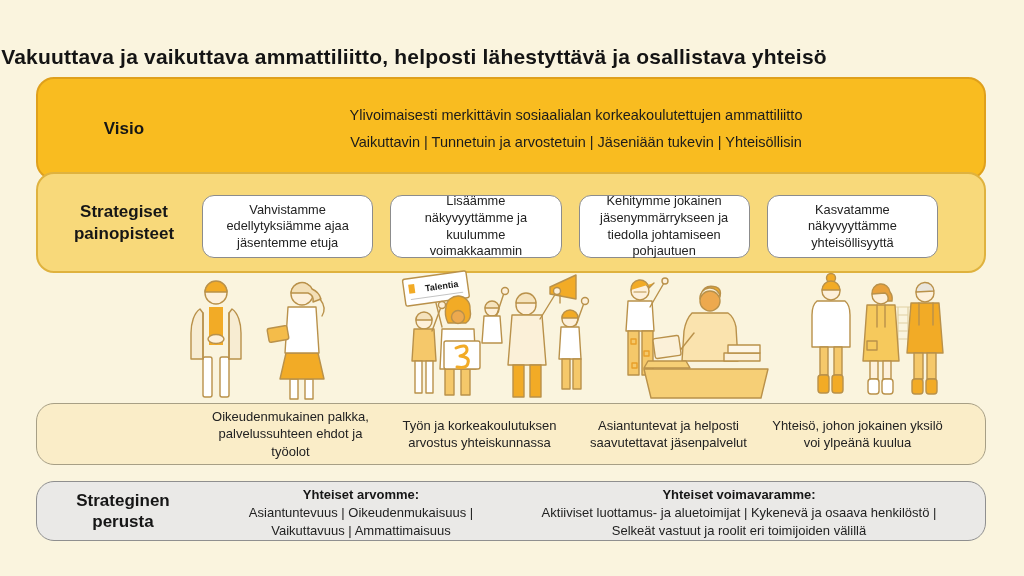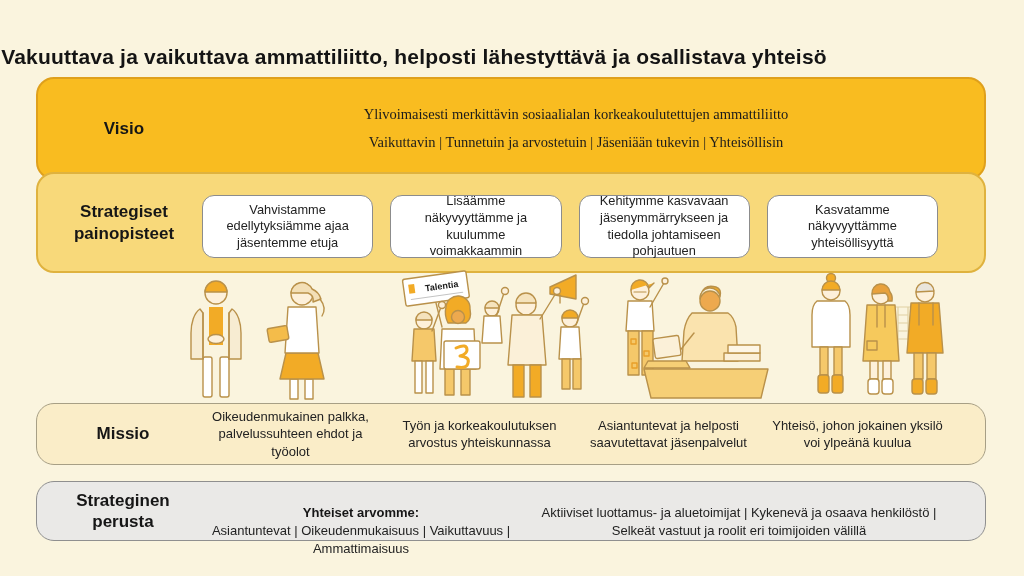--- a/index.html
+++ b/index.html
@@ -16,34 +16,34 @@
   .band-label{
     position:absolute;left:0;top:0;bottom:0;width:172px;
     display:flex;align-items:center;justify-content:center;
     font-weight:bold;font-size:17px;line-height:1.25;text-align:center;color:#161616;
   }
   .band-label span{display:inline-block;max-width:128px;}
   .visio{top:77px;height:103px;background:var(--vision-fill,#F9BC20);border:2px solid var(--vision-border,#DFA01C);}
   .visio-content{
     position:absolute;left:172px;right:42px;top:0;bottom:0;
     display:flex;flex-direction:column;justify-content:center;gap:11px;
-    text-align:center;font-size:14.5px;color:#1b1b1b;font-family:Liberation Serif, serif;
+    text-align:center;font-size:14.5px;color:#1b1b1b;
   }
   .pain{top:172px;height:101px;background:var(--priorities-fill,#F8D97A);border:2px solid var(--priorities-border,#DFB23E);}
   .cards{position:absolute;left:164px;right:46px;top:13px;bottom:13px;display:flex;gap:17px;margin-top:8px;}
   .card{
     flex:1;background:#fff;border:1.5px solid #8c8c8c;border-radius:12px;
     display:flex;align-items:center;justify-content:center;text-align:center;
     font-size:12.8px;line-height:1.3;padding:4px 9px;box-sizing:border-box;color:#222;
   }
   .missio{top:403px;height:62px;background:var(--mission-fill,#FAEDC8);border:1.5px solid var(--mission-border,#A79F85);}
   .mcols{position:absolute;left:164px;right:38px;top:0;bottom:0;display:flex;gap:10px;align-items:center;}
   .mcol{flex:1;text-align:center;font-size:13px;line-height:1.32;color:#222;}
   .perusta{top:481px;height:60px;background:var(--foundation-fill,#EAE9E7);border:1.5px solid var(--foundation-border,#8F8F8F);}
-  .pcols{position:absolute;left:164px;right:28px;top:0;bottom:0;display:flex;align-items:flex-start;margin-top:22px;}
+  .pcols{position:absolute;left:164px;right:28px;top:0;bottom:0;display:flex;align-items:flex-end;margin-top:22px;}
   .pcol{text-align:center;font-size:13px;line-height:1.38;color:#222;}
   .pcol.values{flex:0 0 320px;}
   .pcol.resources{flex:1;}
   .phead{font-weight:bold;color:#161616;}
   .pcol.values .pbody{max-width:300px;margin:0 auto;}
   .pcol.resources .pbody{max-width:478px;margin:0 auto;}
   .illustrations{position:absolute;left:0;top:268px;width:1024px;height:136px;}
   .illustrations svg{position:absolute;bottom:1px;}
   .ill-1{left:140px;} .ill-2{left:384px;} .ill-3{left:598px;} .ill-4{left:793px;}
 </style>
@@ -64,21 +64,21 @@
     </div>
   </section>
 
   <section class="band pain">
     <div class="band-label">
         <span>Strategiset painopisteet</span>
       </div>
     <div class="cards">
       <div class="card">Vahvistamme edellytyksiämme ajaa jäsentemme etuja</div>
       <div class="card">Lisäämme näkyvyyttämme ja kuulumme voimakkaammin</div>
-      <div class="card">Kehitymme kasvavaan jäsenymmärrykseen ja tiedolla johtamiseen pohjautuen</div>
+      <div class="card">Kehitymme jokainen jäsenymmärrykseen ja tiedolla johtamiseen pohjautuen</div>
       <div class="card">Kasvatamme näkyvyyttämme yhteisöllisyyttä</div>
     </div>
   </section>
 
   <div class="illustrations">
 
     <svg class="ill-1" width="230" height="134" viewBox="0 0 230 134">
       <g stroke="#b9914a" stroke-width="1.4" stroke-linecap="round" stroke-linejoin="round">
         <rect x="63" y="88" width="9" height="40" rx="2" fill="#ffffff"></rect>
         <rect x="80" y="88" width="9" height="40" rx="2" fill="#ffffff"></rect>
@@ -200,39 +200,37 @@
         <path d="M126,38 L126,60 M140,38 L140,60" fill="none"></path>
         <rect x="121" y="88" width="9" height="26" fill="#f5c86a"></rect>
         <rect x="134" y="88" width="9" height="26" fill="#f5c86a"></rect>
         <rect x="119" y="114" width="11" height="15" rx="3" fill="#f2ab26"></rect>
         <rect x="133" y="114" width="11" height="15" rx="3" fill="#f2ab26"></rect>
       </g>
     </svg>
   </div>
 
   <section class="band missio">
-    <div class="band-label">
-        <span>Missio</span>
-      </div>
     <div class="mcols">
       <div class="mcol">Oikeudenmukainen palkka, palvelussuhteen ehdot ja työolot</div>
       <div class="mcol">Työn ja korkeakoulutuksen arvostus yhteiskunnassa</div>
       <div class="mcol">Asiantuntevat ja helposti saavutettavat jäsenpalvelut</div>
       <div class="mcol">Yhteisö, johon jokainen yksilö voi ylpeänä kuulua</div>
     </div>
   </section>
 
   <section class="band perusta">
     <div class="band-label">
         <span>Strateginen perusta</span>
       </div>
     <div class="pcols">
       <div class="pcol values">
         <div class="phead">Yhteiset arvomme:</div>
-        <div class="pbody">Asiantuntevat | Oikeudenmukaisuus | Vaikuttavuus | Ammattimaisuus</div>
+        <div class="pbody">Asiantuntevuus | Oikeudenmukaisuus | Vaikuttavuus | Ammattimaisuus</div>
       </div>
       <div class="pcol resources">
+        <div class="phead">Yhteiset voimavaramme:</div>
         <div class="pbody">Aktiiviset luottamus- ja aluetoimijat | Kykenevä ja osaava henkilöstö | Selkeät vastuut ja roolit eri toimijoiden välillä</div>
       </div>
     </div>
   </section>
 
 </div>
 
 </body></html>

